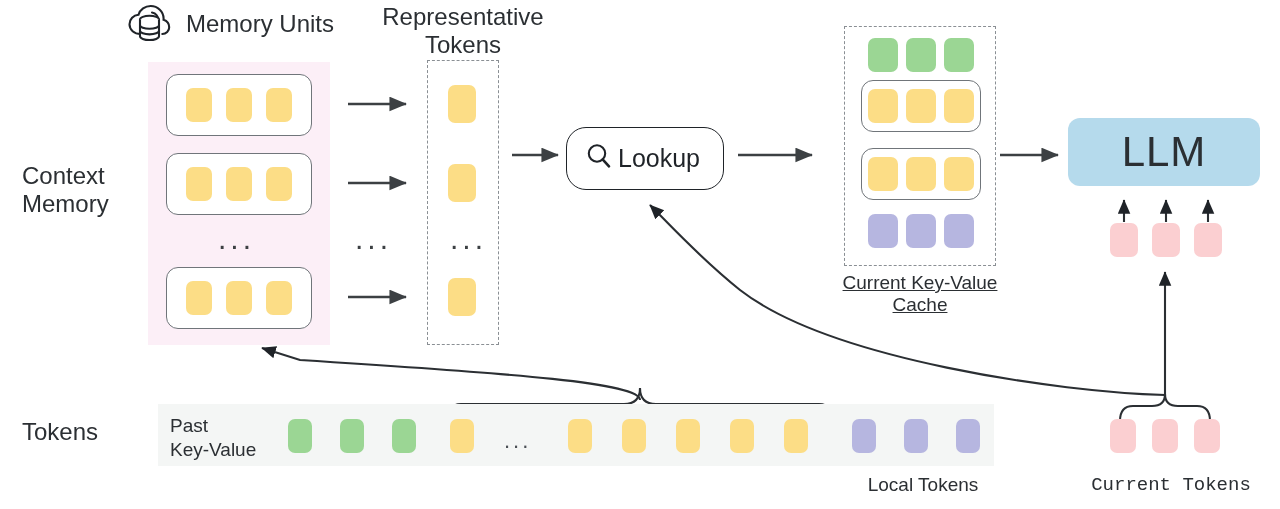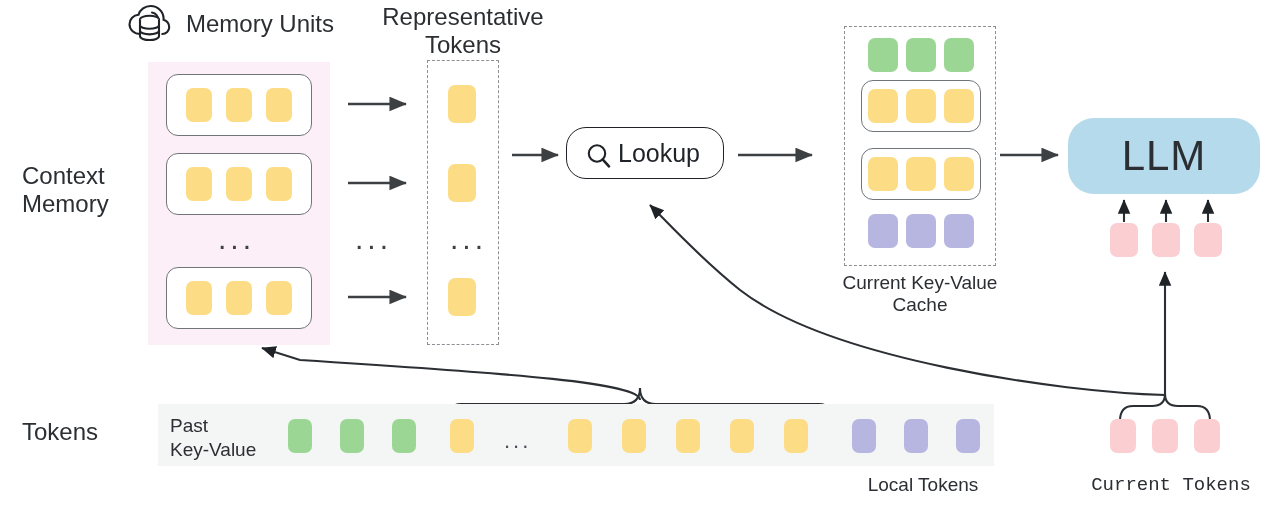--- a/index.html
+++ b/index.html
@@ -169,21 +169,21 @@
   </div>
 
   <div class="dots" style="left:355px;top:224px;">...</div>
 
   <div class="abs dashed-box" style="left:427px;top:60px;width:72px;height:285px;"></div>
   <div class="abs tok tok-y" style="left:448px;top:85px;width:28px;height:38px;"></div>
   <div class="abs tok tok-y" style="left:448px;top:164px;width:28px;height:38px;"></div>
   <div class="dots" style="left:450px;top:224px;">...</div>
   <div class="abs tok tok-y" style="left:448px;top:278px;width:28px;height:38px;"></div>
 
-  <div class="abs lookup-box" style="left:566px;top:127px;width:158px;height:52px;">
+  <div class="abs lookup-box" style="left:566px;top:127px;width:158px;height:63px;">
     <span class="abs" style="left:18px;top:14px;width:28px;height:28px;">
       <svg viewBox="0 0 28 28" width="28" height="28">
         <circle cx="12" cy="11.5" r="8.2" fill="none" stroke="#1f2328" stroke-width="2.1"></circle>
         <line x1="17.6" y1="17.4" x2="24" y2="24.4" stroke="#1f2328" stroke-width="2.6" stroke-linecap="round"></line>
       </svg>
     </span>
     <span class="lookup-text" style="margin-left:28px;">Lookup</span>
   </div>
 
   <div class="abs dashed-box" style="left:844px;top:26px;width:152px;height:240px;"></div>
@@ -205,24 +205,24 @@
     <span class="tok tok-y" style="width:30px;height:34px;"></span>
     <span class="tok tok-y" style="width:30px;height:34px;"></span>
   </div>
 
   <div class="abs" style="left:868px;top:214px;width:106px;display:flex;gap:8px;">
     <span class="tok tok-p" style="width:30px;height:34px;"></span>
     <span class="tok tok-p" style="width:30px;height:34px;"></span>
     <span class="tok tok-p" style="width:30px;height:34px;"></span>
   </div>
 
-  <div class="lbl cap-label" style="left:820px;top:272px;width:200px;">Current Key-Value
+  <div class="lbl cap-label" style="left:820px;top:272px;width:200px;text-decoration:underline;">Current Key-Value
 Cache</div>
 
-  <div class="abs llm-box" style="left:1068px;top:118px;width:192px;height:76px;border-radius:26px;">
+  <div class="abs llm-box" style="left:1068px;top:118px;width:192px;height:68px;">
     <span class="llm-text">LLM</span>
   </div>
 
   <div class="abs tok tok-r" style="left:1110px;top:223px;width:28px;height:34px;"></div>
   <div class="abs tok tok-r" style="left:1152px;top:223px;width:28px;height:34px;"></div>
   <div class="abs tok tok-r" style="left:1194px;top:223px;width:28px;height:34px;"></div>
 
   <div class="lbl side-label" style="left:22px;top:418px;">Tokens</div>
 
   <div class="abs input-strip" style="left:158px;top:404px;width:836px;height:62px;"></div>

